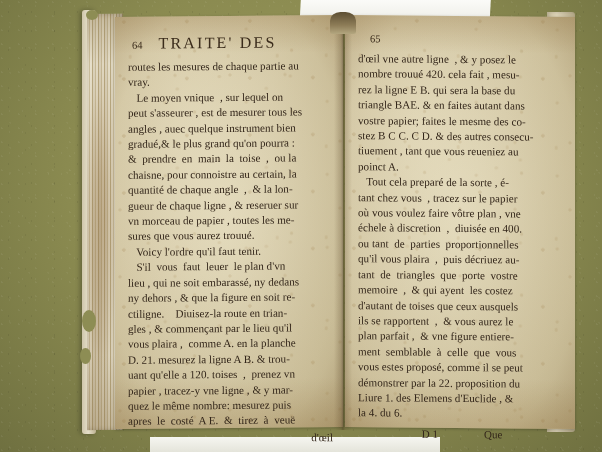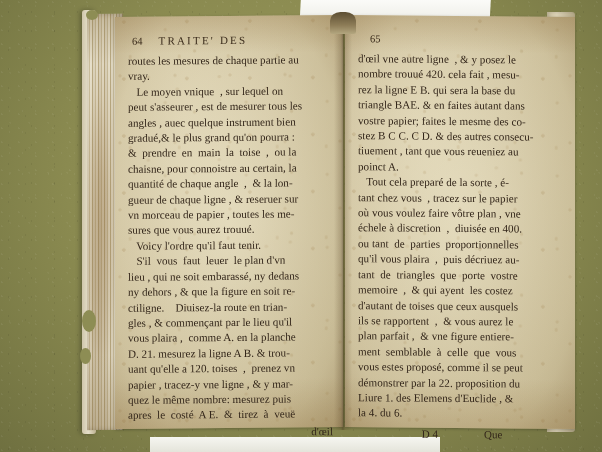--- a/index.html
+++ b/index.html
@@ -182,21 +182,21 @@
     color: #3a2b1b;
     white-space: nowrap;
   }
   .folio {
     font-size: 10.5px;
     letter-spacing: 0;
     color: #3a2b1b;
   }
   .head-title {
     font-variant: small-caps;
-    font-size: 11px;
+    font-size: 16px;
     letter-spacing: 2.2px;
   }
   .body-line {
     font-size: 11.1px;
     line-height: 15.4px;
     color: #33261a;
     white-space: pre;
     letter-spacing: .02px;
   }
   .right-align { text-align: right; }
@@ -324,21 +324,21 @@
         <div class="body-line">d'autant de toises que ceux ausquels</div>
         <div class="body-line">ils se rapportent  ,  &amp; vous aurez le</div>
         <div class="body-line">plan parfait ,  &amp; vne figure entiere-</div>
         <div class="body-line">ment  semblable  à  celle  que  vous</div>
         <div class="body-line">vous estes proposé, comme il se peut</div>
         <div class="body-line">démonstrer par la 22. proposition du</div>
         <div class="body-line">Liure 1. des Elemens d'Euclide , &amp;</div>
         <div class="body-line">la 4. du 6.</div>
       </div>
       <div class="colophon">
-        <span>D 4</span>
+        <span>D 1</span>
         <span>Que</span>
       </div>
     </div>
 
   </div>
 
   <div class="softness"></div>
 </div>
 
 </body></html>

